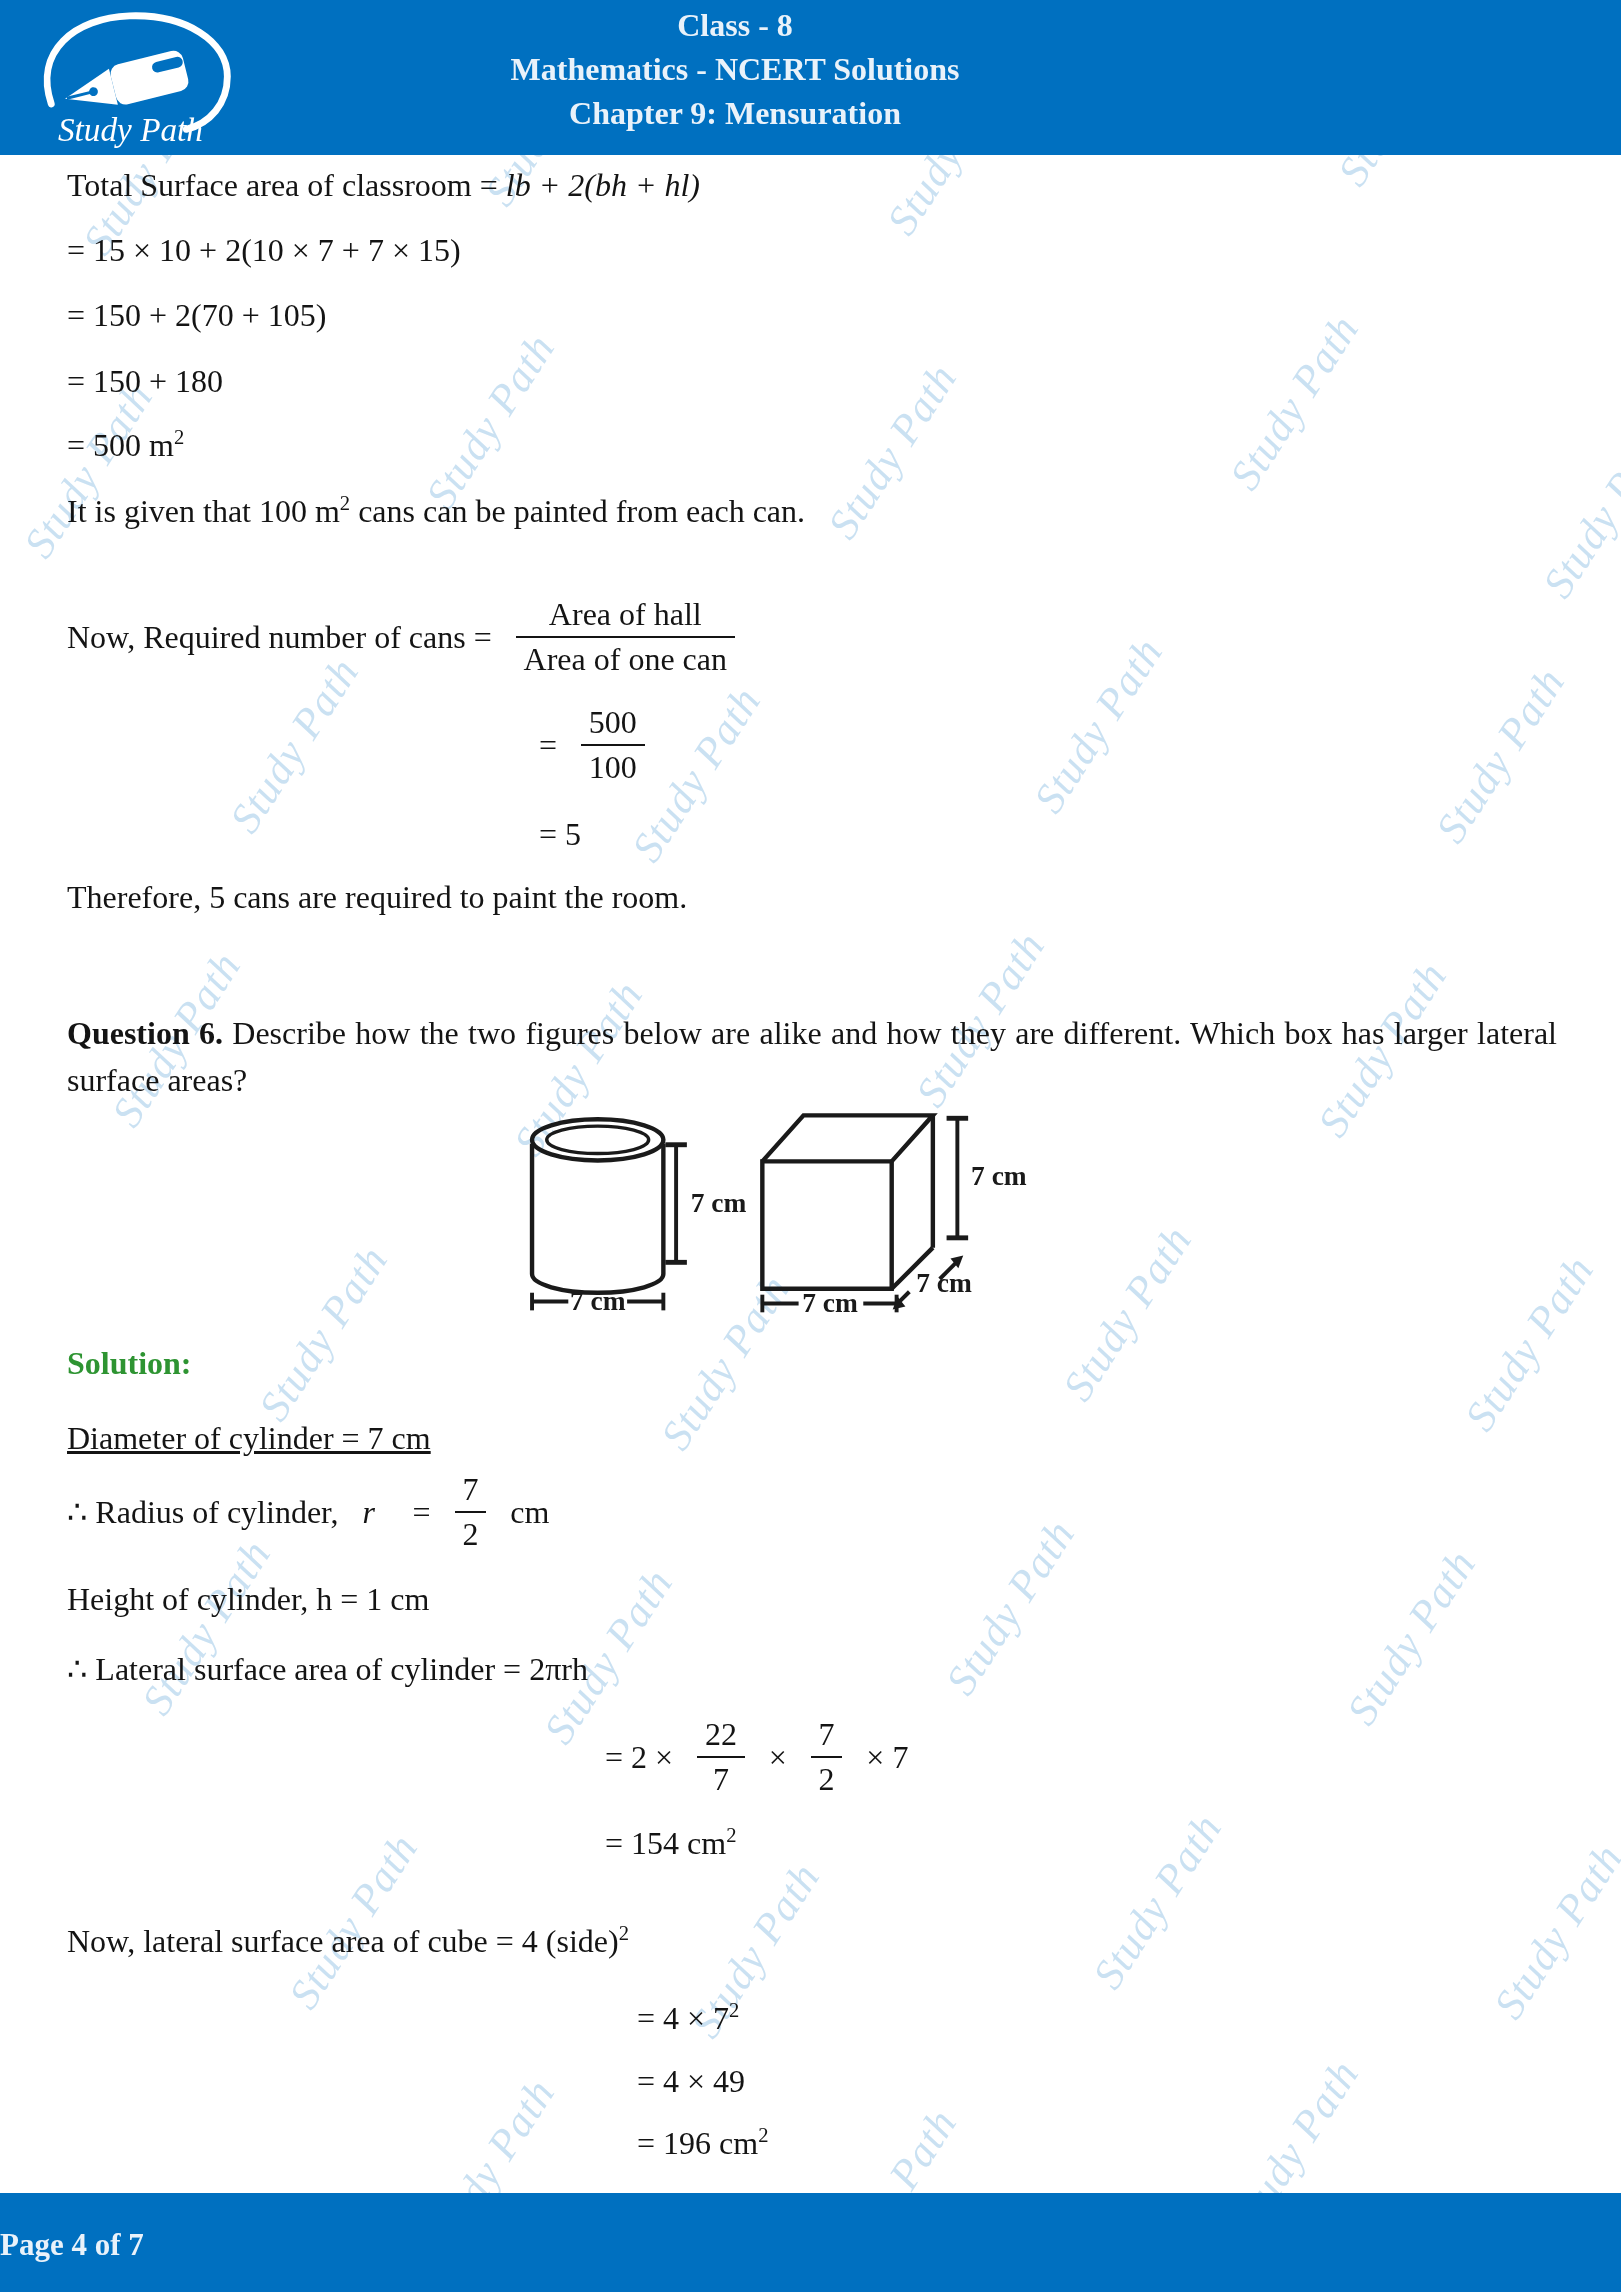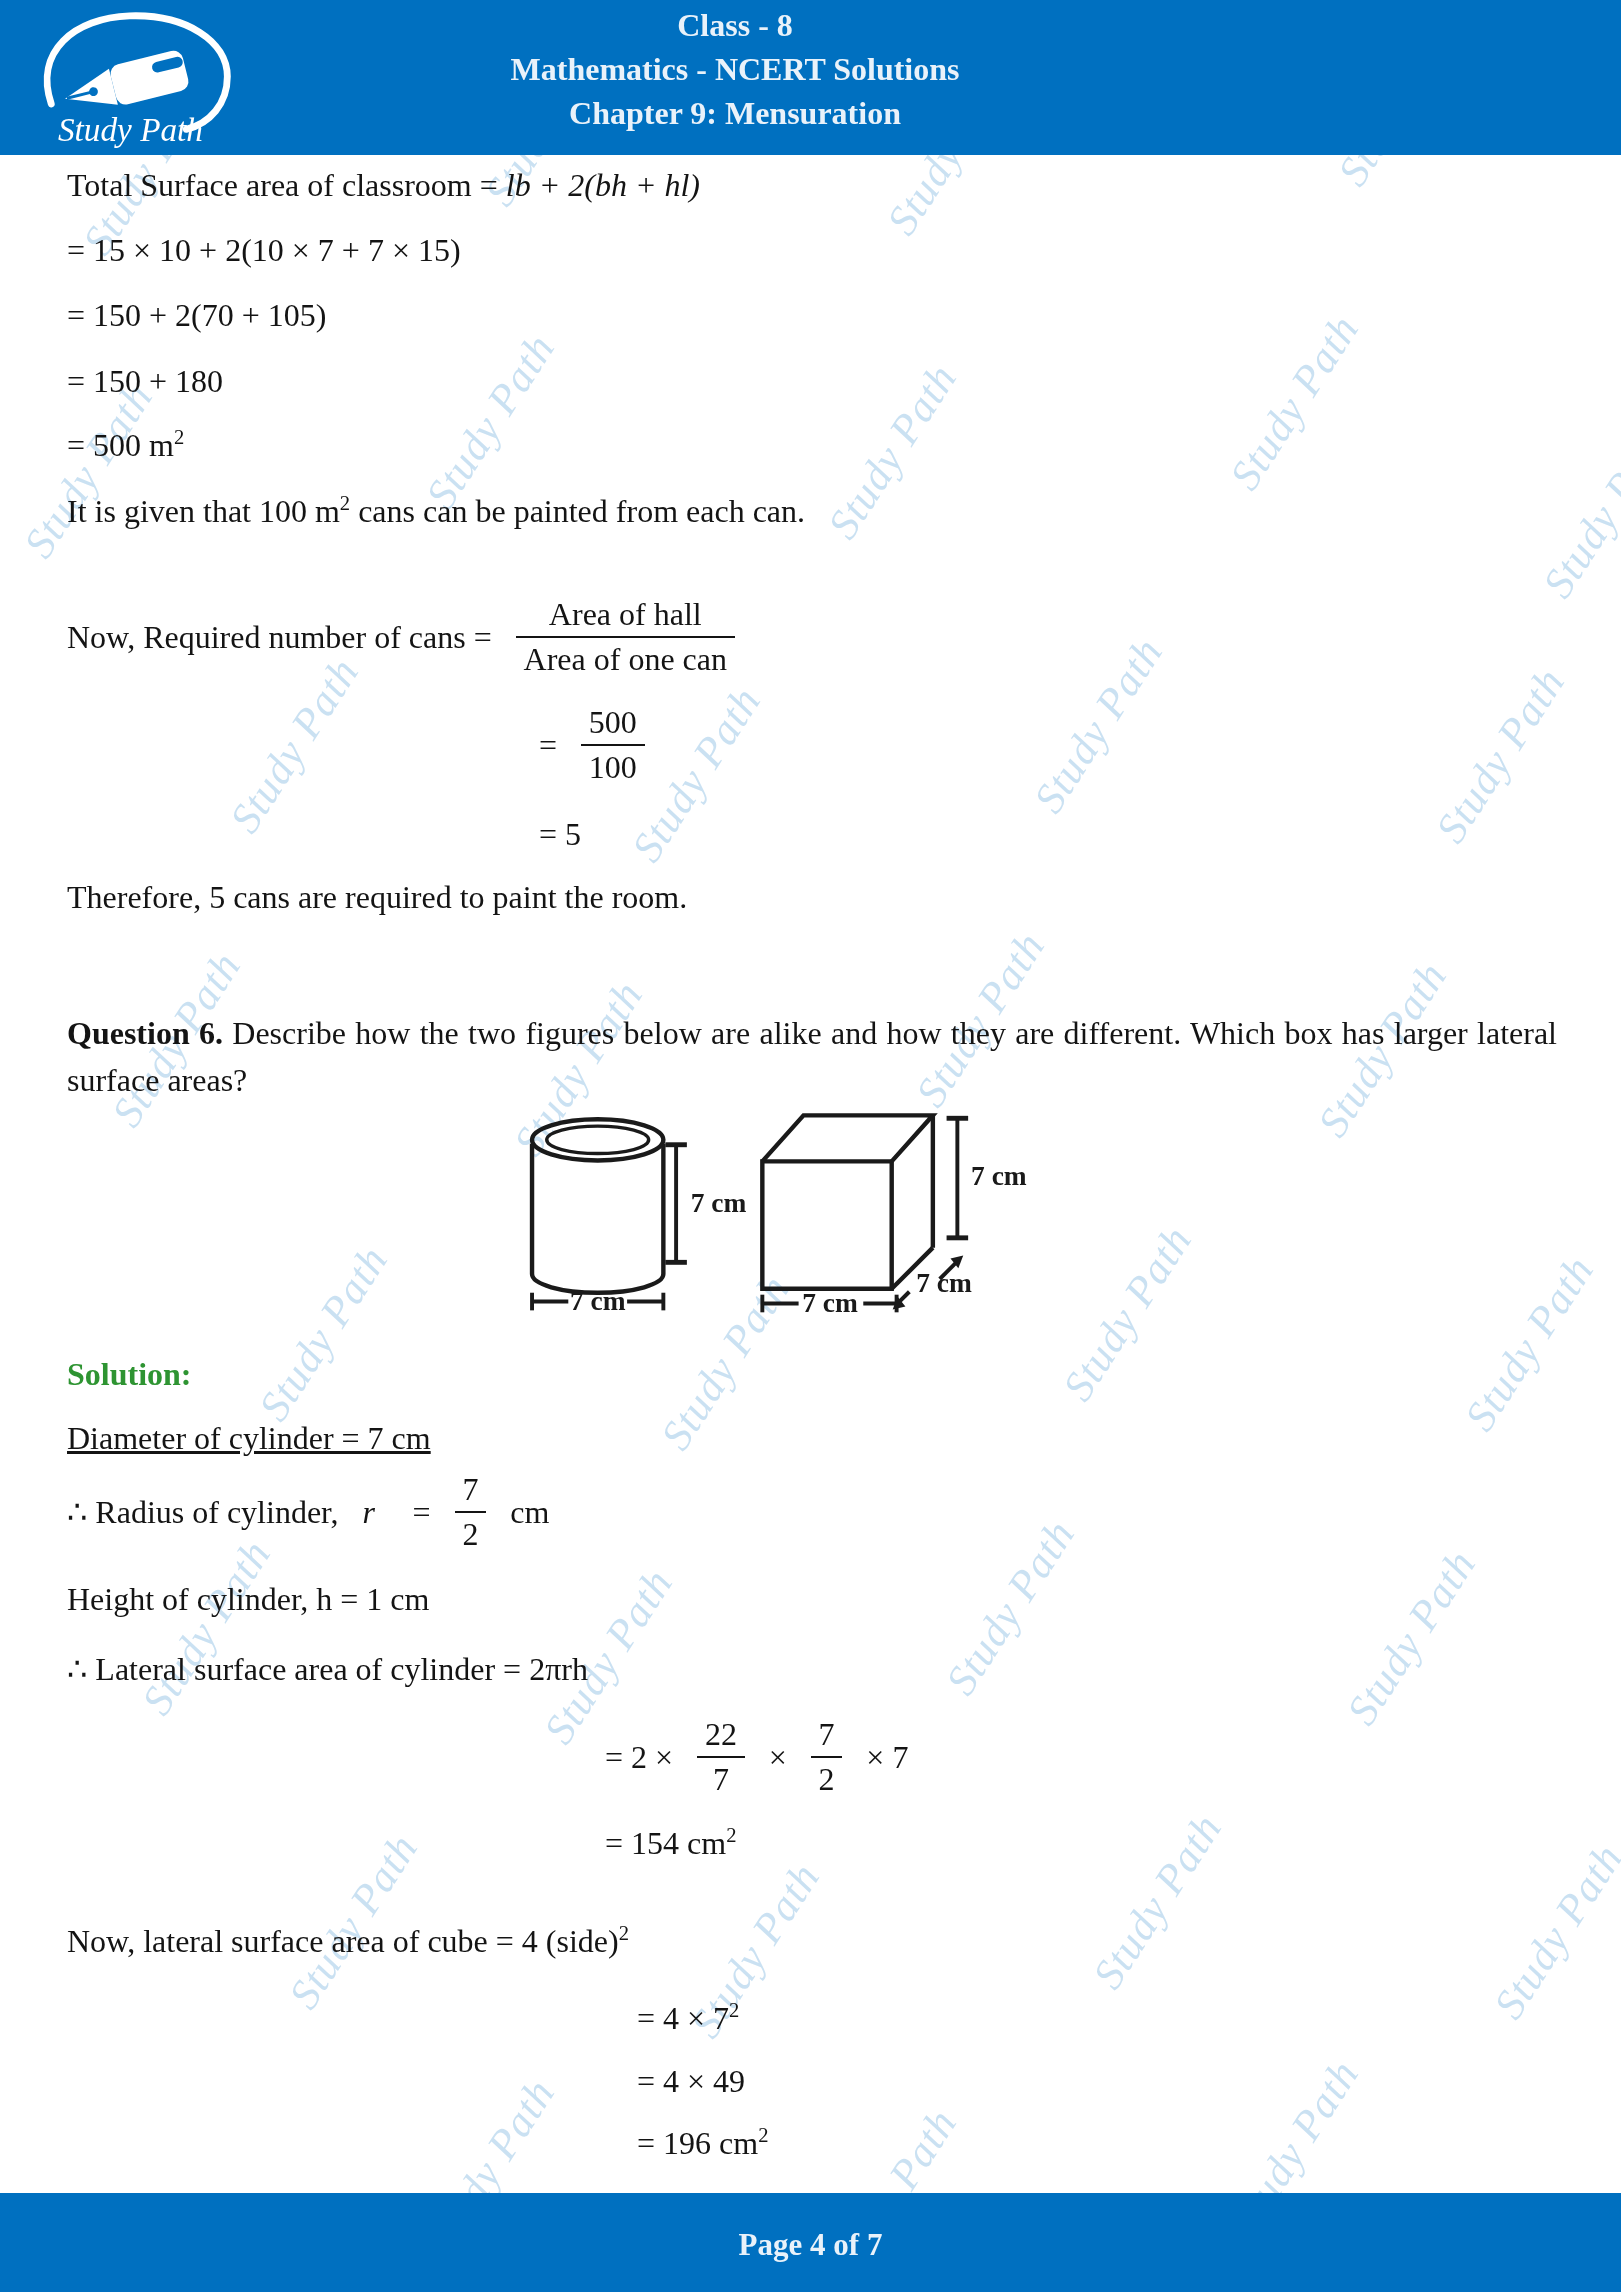--- a/index.html
+++ b/index.html
@@ -4,36 +4,36 @@
 <style>
   html,body{margin:0;padding:0;background:#e9e9e9;}
   .page{position:relative;width:1621px;height:2293px;background:#ffffff;overflow:hidden;
         font-family:"Liberation Serif","DejaVu Serif",serif;color:#141414;}
   .band{position:absolute;left:0;right:0;background:#0070C0;}
   .header-band{top:0;height:155px;}
   .footer-band{top:2193px;height:100px;}
   .header-text{position:absolute;top:3px;left:0;width:1470px;text-align:center;
                color:#e9f2fa;font-weight:bold;font-size:32px;line-height:44px;}
   .logo{position:absolute;top:5.9px;left:17.6px;}
-  .footer-text{position:absolute;top:2227px;left:0;width:1621px;text-align:center;
+  .footer-text{position:absolute;top:2227px;left:0;width:1621px;
                color:#e9f2fa;font-weight:bold;font-size:31px;}
   .wm-layer{position:absolute;inset:0;pointer-events:none;}
   .wm{position:absolute;white-space:nowrap;font-style:italic;font-size:43px;letter-spacing:1px;
       color:rgba(128,184,224,0.42);transform:translate(-50%,-50%) rotate(-57deg);}
   .line{position:absolute;left:67px;font-size:32px;line-height:1.15;white-space:nowrap;}
   .eqline{display:flex;align-items:center;gap:24px;}
   .frac{display:inline-block;vertical-align:middle;text-align:center;}
   .frac .num{display:block;border-bottom:2.5px solid #141414;padding:0 7.8px 2.9px;}
   .frac .den{display:block;padding:2.9px 7.8px 0;}
   .sup{font-size:20.6px;position:relative;top:-11.8px;line-height:0;}
   .mvar{font-style:italic;}
   .q-par{position:absolute;left:67px;top:978px;width:1490px;font-size:32px;line-height:47px;
          text-align:justify;}
   .q-label{font-weight:bold;}
-  .sol-head{font-weight:bold;color:#2e9432;margin-top:11px;}
+  .sol-head{font-weight:bold;color:#2e9432;}
   .fig{position:absolute;left:524px;top:1083px;}
   svg text{font-family:"Liberation Serif","DejaVu Serif",serif;}
   .dimlabel{font-size:28px;font-weight:bold;fill:#1a1a1a;}
 </style>
 </head>
 <body>
 
 <div class="page">
 
   <div class="wm-layer">

